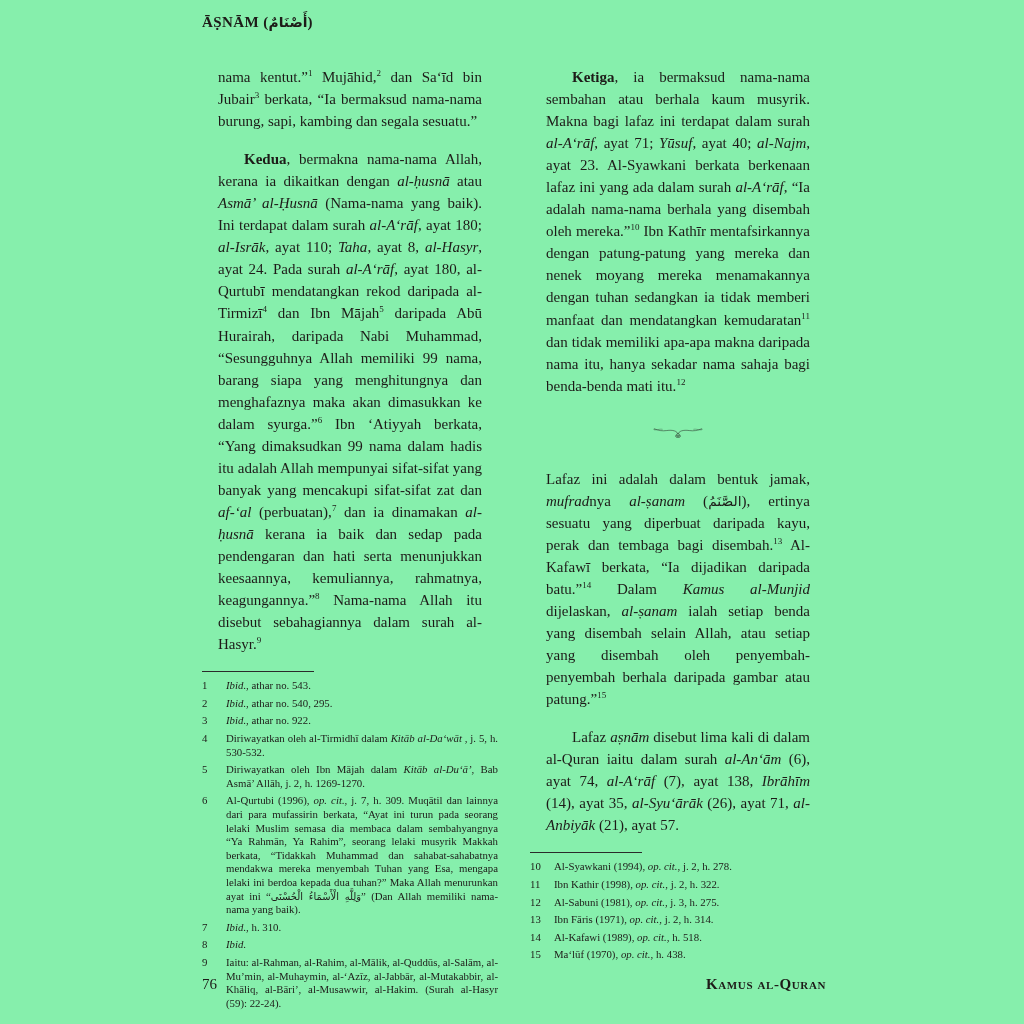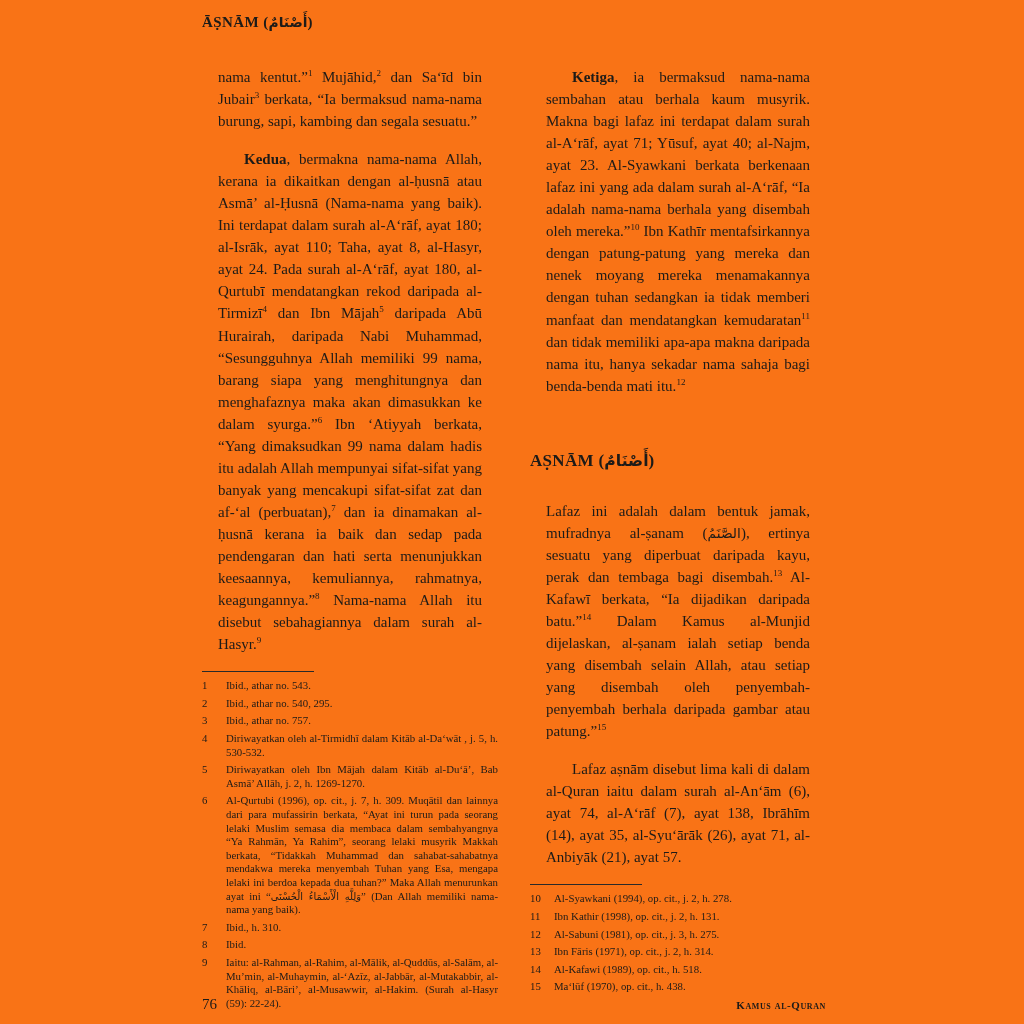--- a/index.html
+++ b/index.html
@@ -1,41 +1,41 @@
 <!DOCTYPE html>
 <html><head>
 <meta charset="utf-8">
 <style>
   html,body{margin:0;padding:0;background:#ffffff;}
-  .page{position:relative;width:1024px;height:1024px;background:#f97316;
+  .page{position:relative;width:1024px;height:1024px;background:#86efac;
         font-family:"Liberation Serif",serif;color:#1d1b18;overflow:hidden;}
   .running-head{position:absolute;left:202px;top:14px;font-weight:bold;
         font-size:15px;letter-spacing:.4px;}
   .columns{position:absolute;left:202px;top:50px;width:624px;display:flex;gap:32px;}
   .col{width:296px;display:flex;flex-direction:column;height:912px;}
   .para{margin:16px;font-size:15px;line-height:1.47;text-align:justify;}
   .para + .para{margin-top:9px;}
   .para.ind{text-indent:26px;}
   .b{font-weight:bold;}
-  .i{}
+  .i{font-style:italic;}
   .sup{font-size:.6em;vertical-align:super;line-height:0;}
   .ar{font-family:"DejaVu Sans",sans-serif;font-size:.92em;direction:rtl;unicode-bidi:isolate;}
   .footnotes{margin-top:auto;}
   .fn-rule{width:112px;border-top:1.6px solid #2a2a2a;margin:0 0 7px 0;}
   .fn{display:flex;gap:9px;font-size:10.8px;line-height:1.26;}
   .fn + .fn{margin-top:4px;}
   .fn-num{min-width:15px;}
   .fn-text{flex:1;text-align:justify;}
   .ornament{display:block;margin:14px auto 0 auto;}
   .entry-heading{margin:24px 0 0 0;font-size:17px;font-weight:bold;letter-spacing:.3px;}
   .paras-bottom{margin-top:13px;}
-  .footer{position:absolute;left:202px;width:624px;top:996px;display:flex;
+  .footer{position:absolute;left:202px;width:624px;top:976px;display:flex;
         justify-content:space-between;align-items:baseline;}
   .page-number{font-size:15px;}
-  .book-title{font-variant:small-caps;font-weight:bold;font-size:11px;letter-spacing:.6px;}
+  .book-title{font-variant:small-caps;font-weight:bold;font-size:15px;letter-spacing:.6px;}
 </style>
 </head>
 <body>
 
 <div class="page">
 
   <div class="running-head"><span class="b">ĀṢNĀM (</span><span class="b ar">أَصْنَامٌ</span><span class="b">)</span></div>
 
   <div class="columns">
 
@@ -50,21 +50,21 @@
             <div class="fn">
               <span class="fn-num">1</span>
               <span class="fn-text"><span class="i">Ibid.</span><span>, athar no. 543.</span></span>
             </div>
             <div class="fn">
               <span class="fn-num">2</span>
               <span class="fn-text"><span class="i">Ibid.</span><span>, athar no. 540, 295.</span></span>
             </div>
             <div class="fn">
               <span class="fn-num">3</span>
-              <span class="fn-text"><span class="i">Ibid.</span><span>, athar no. 757.</span></span>
+              <span class="fn-text"><span class="i">Ibid.</span><span>, athar no. 922.</span></span>
             </div>
             <div class="fn">
               <span class="fn-num">4</span>
               <span class="fn-text"><span>Diriwayatkan oleh al-Tirmidhī dalam </span><span class="i">Kitāb al-Da‘wāt</span><span> , j. 5, h. 530-532.</span></span>
             </div>
             <div class="fn">
               <span class="fn-num">5</span>
               <span class="fn-text"><span>Diriwayatkan oleh Ibn Mājah dalam </span><span class="i">Kitāb al-Du‘ā’</span><span>, Bab Asmā’ Allāh, j. 2, h. 1269-1270.</span></span>
             </div>
             <div class="fn">
@@ -102,37 +102,36 @@
             <path d="M10 9 C 2 6 4 14 14 13 C 26 12 36 8 44 10"></path>
             <path d="M220 9 C 228 6 226 14 216 13 C 204 12 194 8 186 10"></path>
           </g>
           <g stroke-width="2.2">
             <path d="M112 30 C 104 34 102 44 109 47 C 115 49 119 43 114 39 C 110 36 106 38 106 42"></path>
             <path d="M118 30 C 126 34 128 44 121 47 C 115 49 111 43 116 39 C 120 36 124 38 124 42"></path>
           </g>
         </g>
       </svg>
 
-      <h2 class="entry-heading"><span class="b">AṢNĀM (</span><span class="b ar">أَصْنَامٌ</span><span class="b">)</span></h2>
 
       <div class="paras-bottom">
           <p class="para"><span>Lafaz ini adalah dalam bentuk jamak, </span><span class="i">mufrad</span><span>nya </span><span class="i">al-ṣanam</span><span> (</span><span class="ar">الصَّنَمُ</span><span>), ertinya sesuatu yang diperbuat daripada kayu, perak dan tembaga bagi disembah.</span><span class="sup">13</span><span> Al-Kafawī berkata, “Ia dijadikan daripada batu.”</span><span class="sup">14</span><span> Dalam </span><span class="i">Kamus al-Munjid</span><span> dijelaskan, </span><span class="i">al-ṣanam</span><span> ialah setiap benda yang disembah selain Allah, atau setiap yang disembah oleh penyembah-penyembah berhala daripada gambar atau patung.”</span><span class="sup">15</span></p>
           <p class="para ind"><span>Lafaz </span><span class="i">aṣnām</span><span> disebut lima kali di dalam al-Quran iaitu dalam surah </span><span class="i">al-An‘ām</span><span> (6), ayat 74, </span><span class="i">al-A‘rāf</span><span> (7), ayat 138, </span><span class="i">Ibrāhīm</span><span> (14), ayat 35, </span><span class="i">al-Syu‘ārāk</span><span> (26), ayat 71, </span><span class="i">al-Anbiyāk</span><span> (21), ayat 57.</span></p>
         </div>
 
       <div class="footnotes">
         <div class="fn-rule"></div>
         <div>
             <div class="fn">
               <span class="fn-num">10</span>
               <span class="fn-text"><span>Al-Syawkani (1994), </span><span class="i">op. cit.</span><span>, j. 2, h. 278.</span></span>
             </div>
             <div class="fn">
               <span class="fn-num">11</span>
-              <span class="fn-text"><span>Ibn Kathir (1998), </span><span class="i">op. cit.</span><span>, j. 2, h. 131.</span></span>
+              <span class="fn-text"><span>Ibn Kathir (1998), </span><span class="i">op. cit.</span><span>, j. 2, h. 322.</span></span>
             </div>
             <div class="fn">
               <span class="fn-num">12</span>
               <span class="fn-text"><span>Al-Sabuni (1981), </span><span class="i">op. cit.</span><span>, j. 3, h. 275.</span></span>
             </div>
             <div class="fn">
               <span class="fn-num">13</span>
               <span class="fn-text"><span>Ibn Fāris (1971), </span><span class="i">op. cit.</span><span>, j. 2, h. 314.</span></span>
             </div>
             <div class="fn">

